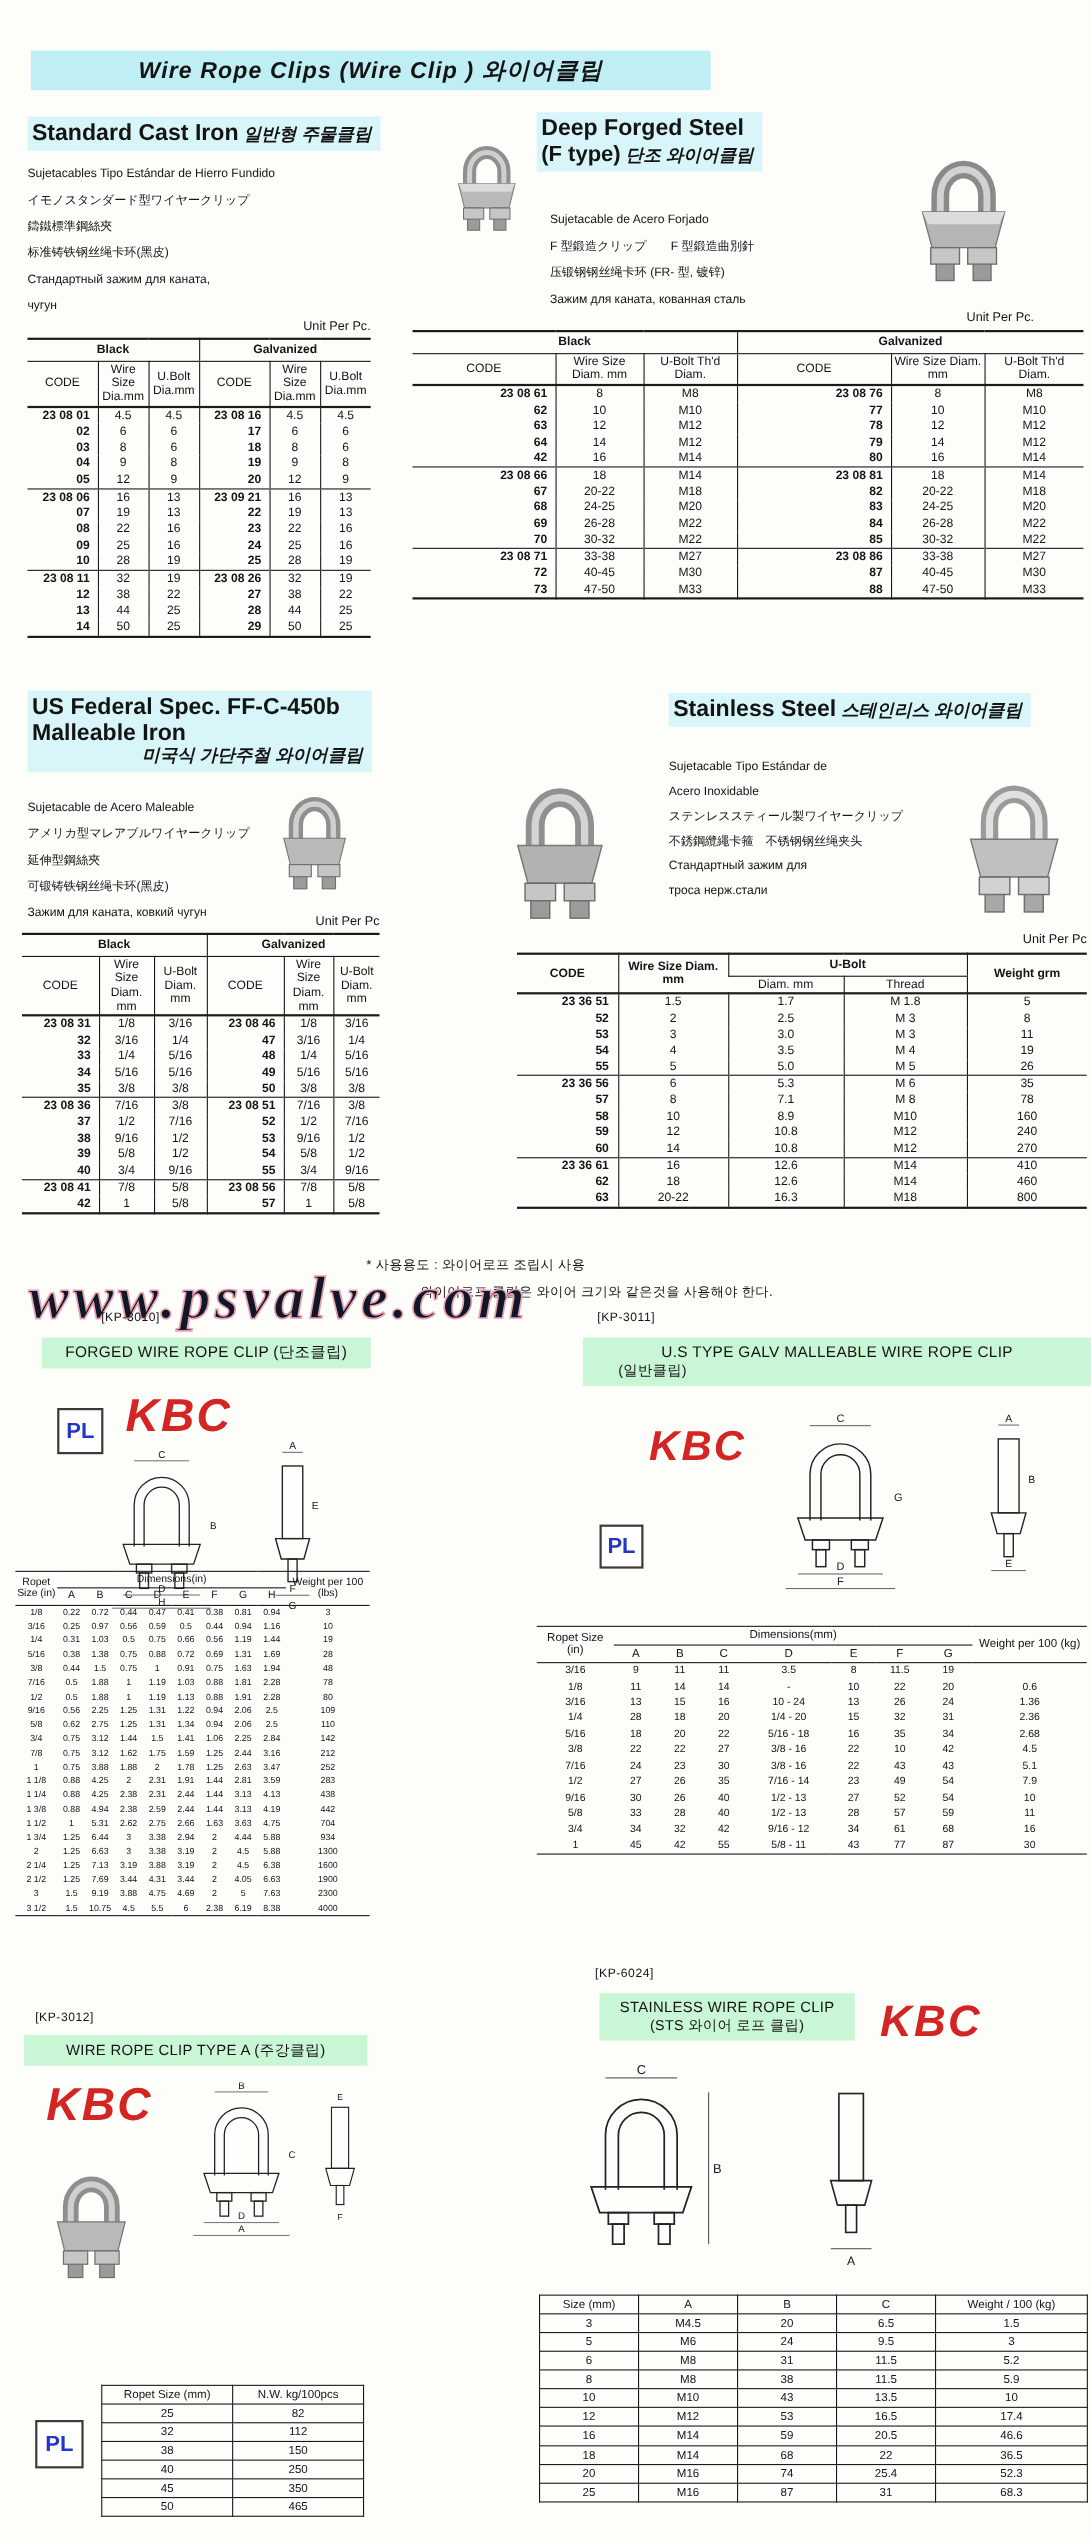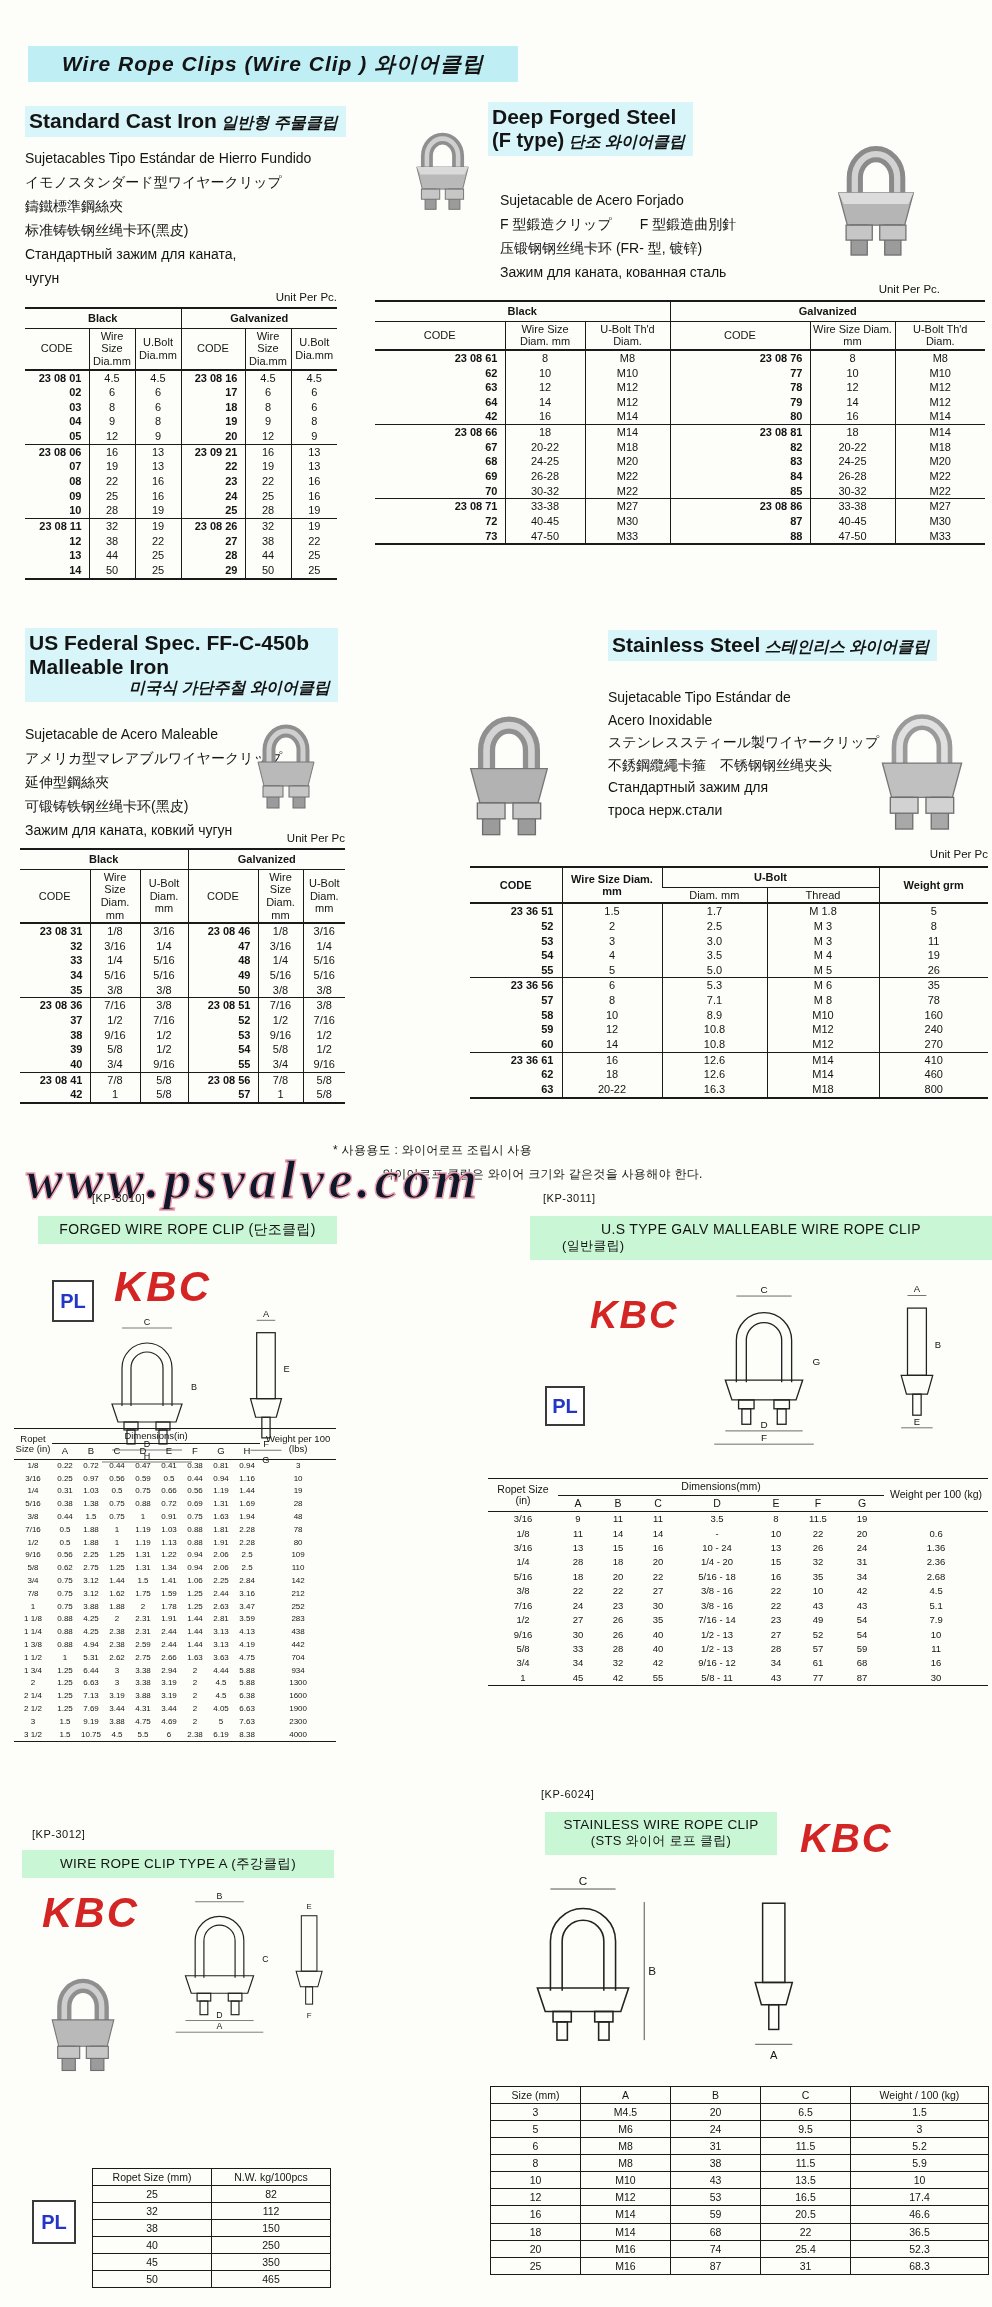--- a/index.html
+++ b/index.html
@@ -7,21 +7,21 @@
        font-family:"Liberation Sans",sans-serif;color:#141414;overflow:hidden}
   .abs{position:absolute}
   
   .banner{background:#bfeff5;display:flex;align-items:center;justify-content:center;
           font-size:21px;font-weight:bold;font-style:italic;letter-spacing:1px}
   
   .sec-title{background:#d8f6fa;padding:3px 8px 4px 4px;display:inline-block;line-height:1.15}
   .t-en{font-weight:bold;font-size:21px}
   .t-en2{font-weight:bold;font-size:20px}
   .t-ko{font-style:italic;font-weight:bold;font-size:16px}
-  .subline{font-size:14px;line-height:24px;white-space:nowrap}
+  .subline{font-size:11px;line-height:24px;white-space:nowrap}
   .unit{font-size:11.5px;text-align:right}
   
   table.cat{border-collapse:collapse;table-layout:fixed;width:100%;
             border-top:2px solid #1a1a1a;border-bottom:2px solid #1a1a1a;
             font-size:11px;line-height:1.15}
   .cat th,.cat td{border-left:1px solid #1a1a1a;padding:1px 2px;text-align:center;
                   font-weight:normal;vertical-align:middle;overflow:hidden}
   .cat th:first-child,.cat td:first-child{border-left:none}
   .cat thead tr:first-child th{font-weight:bold;border-bottom:1px solid #1a1a1a;padding:3px 0}
   .cat thead{border-bottom:2px solid #1a1a1a}
@@ -54,21 +54,21 @@
   .watermark{font-size:55px;font-weight:bold;font-style:italic;color:#0f172a;
              -webkit-text-stroke:1.5px #ea9fae;letter-spacing:4px;white-space:nowrap;
              font-family:"Liberation Serif",serif;pointer-events:none}
   .note{font-size:12px;letter-spacing:.3px}
   .dim{font-size:9px;fill:#141414;font-family:"Liberation Sans",sans-serif}
   .draw{background:transparent}
 </style>
 </head>
 <body>
 
-<div class="abs banner" style="left:28px;top:46px;width:490px;height:36px">
+<div class="abs banner" style="left:28px;top:46px;width:618px;height:36px">
   <span>Wire Rope Clips  (Wire Clip ) 와이어클립</span>
 </div>
 
 <div class="abs" style="left:25px;top:106px">
   <div class="sec-title">
     <span class="t-en">Standard Cast Iron</span>
     <span class="t-ko">일반형 주물클립</span>
   </div>
 </div>
 <div class="abs" style="left:25px;top:146px">

